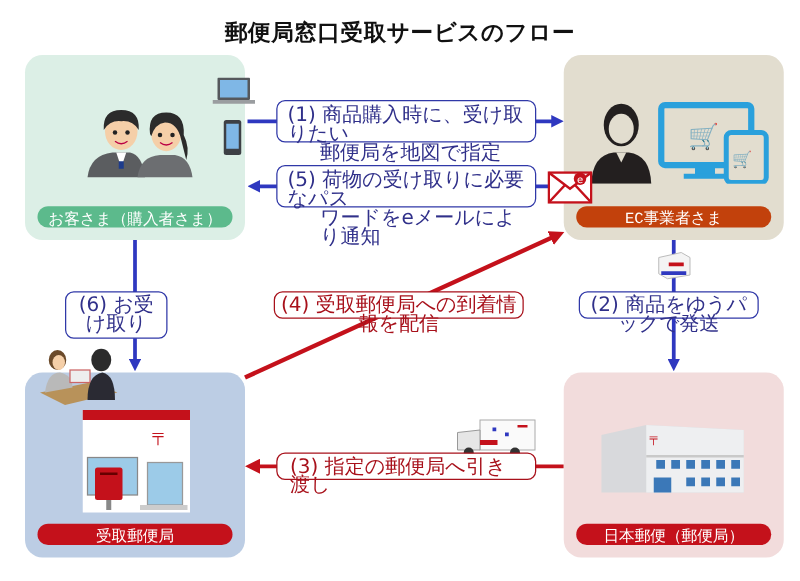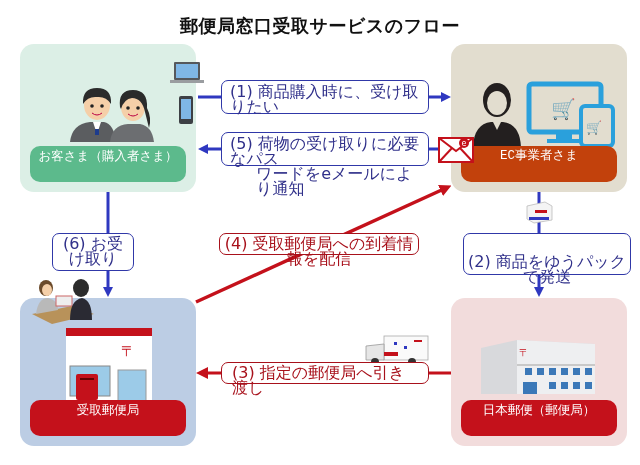--- a/index.html
+++ b/index.html
@@ -5,34 +5,34 @@
   html, body { margin:0; padding:0; background:#ffffff; }
   body { width:640px; height:465px; position:relative; overflow:hidden;
          font-family:"DejaVu Sans", sans-serif; }
   .title { position:absolute; left:0; top:14px; width:640px; text-align:center;
            font-weight:bold; font-size:18px; color:#111; letter-spacing:0.5px; }
   .node { position:absolute; border-radius:14px; }
   #n-customer { left:20px; top:44px; width:176px; height:148px; background:#dcefe6; }
   #n-ec { left:451px; top:44px; width:176px; height:148px; background:#e2ddcf; }
   #n-pickup { left:20px; top:298px; width:176px; height:148px; background:#bccde4; }
   #n-jp { left:451px; top:298px; width:176px; height:148px; background:#f2dcdc; }
-  .pill { position:absolute; left:10px; right:10px; bottom:10px; height:36px;
+  .pill { position:absolute; left:10px; right:10px; bottom:10px; height:17px;
           border-radius:10px; color:#fff; font-size:12.5px; line-height:20px; text-align:center;margin-top:16px; }
   #n-customer .pill { background:#5cba8c; }
   #n-ec .pill { background:#c2410c;font-family:Liberation Mono, monospace; }
   #n-pickup .pill, #n-jp .pill { background:#c4111b;border-radius:10px; }
   .lbl { position:absolute; background:#fff; border-radius:7px; font-size:16px;
          line-height:15px; padding:3px 8px; box-sizing:border-box; }
   .lbl.blue { border:1.5px solid #3038a8; color:#30308a; }
   .lbl.red { border:1.5px solid #a8111b; color:#a8111b; }
   #l1 { left:221px; top:80px; width:208px; height:34px; }
   #l5 { left:221px; top:132px; width:208px; height:34px; }
   #l6 { left:52px; top:233px; width:82px; height:38px; text-align:center; padding:2px 4px; }
   #l4 { left:219px; top:233px; width:200px; height:22px; text-align:center; padding:2px 4px; }
-  #l2 { left:463px; top:233px; width:168px; height:22px; text-align:center; padding:20px 4px; }
+  #l2 { left:463px; top:233px; width:144px; height:22px; text-align:center; padding:2px 4px; }
   #l3 { left:221px; top:362px; width:208px; height:22px; padding:2px 10px; }
   .l-indent { padding-left:26px; display:block; }
   svg.overlay { position:absolute; left:0; top:0; }
   .ic { position:absolute; }
 </style>
 </head>
 <body>
 
 <div class="title">郵便局窓口受取サービスのフロー</div>
 
@@ -175,20 +175,21 @@
   <rect x="20" y="18" width="14" height="4" fill="#c4111b"></rect>
   <rect x="30" y="8" width="3" height="3" fill="#2f38c0"></rect>
     <rect x="40" y="12" width="3" height="3" fill="#2f38c0"></rect>
   <rect x="50" y="6" width="8" height="2" fill="#c4111b"></rect>
   <circle cx="11" cy="28" r="4" fill="#333"></circle>
     <circle cx="48" cy="28" r="4" fill="#333"></circle>
 </svg>
 
 <div class="lbl blue" id="l1">
   <span>(1) 商品購入時に、受け取りたい</span>
+  <span class="l-indent">郵便局を地図で指定</span>
 </div>
 <div class="lbl blue" id="l5">
   <span>(5) 荷物の受け取りに必要なパス</span>
   <span class="l-indent">ワードをeメールにより通知</span>
 </div>
 <div class="lbl blue" id="l6">(6) お受け取り</div>
 <div class="lbl red" id="l4">(4) 受取郵便局への到着情報を配信</div>
 <div class="lbl blue" id="l2">(2) 商品をゆうパックで発送</div>
 <div class="lbl red" id="l3">(3) 指定の郵便局へ引き渡し</div>
 

